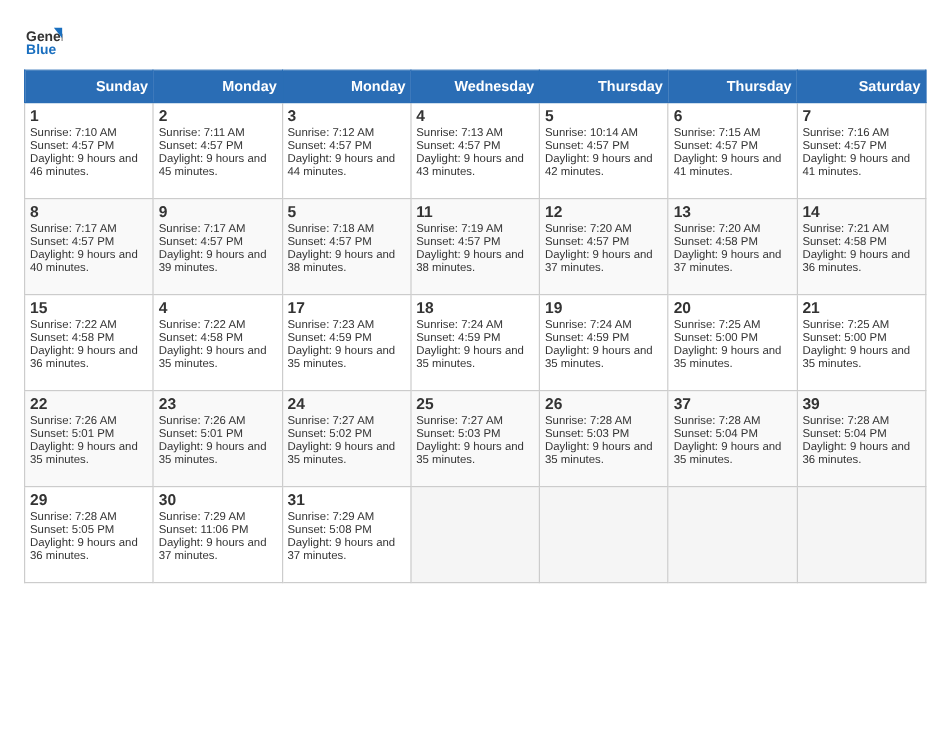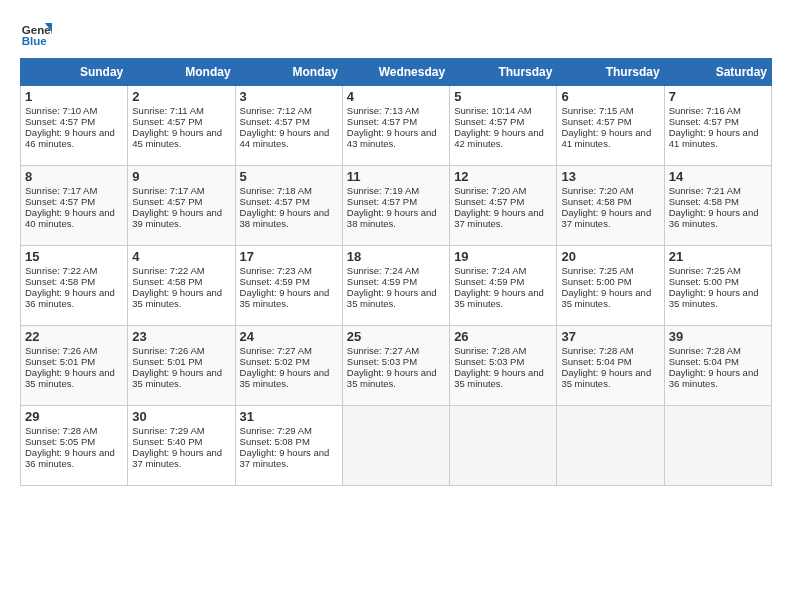--- a/index.html
+++ b/index.html
@@ -142,21 +142,21 @@
           <td><span class="day-num">22</span><span>Sunrise: 7:26 AM</span><br><span>Sunset: 5:01 PM</span><br><span>Daylight: 9 hours and 35 minutes.</span></td>
           <td><span class="day-num">23</span><span>Sunrise: 7:26 AM</span><br><span>Sunset: 5:01 PM</span><br><span>Daylight: 9 hours and 35 minutes.</span></td>
           <td><span class="day-num">24</span><span>Sunrise: 7:27 AM</span><br><span>Sunset: 5:02 PM</span><br><span>Daylight: 9 hours and 35 minutes.</span></td>
           <td><span class="day-num">25</span><span>Sunrise: 7:27 AM</span><br><span>Sunset: 5:03 PM</span><br><span>Daylight: 9 hours and 35 minutes.</span></td>
           <td><span class="day-num">26</span><span>Sunrise: 7:28 AM</span><br><span>Sunset: 5:03 PM</span><br><span>Daylight: 9 hours and 35 minutes.</span></td>
           <td><span class="day-num">37</span><span>Sunrise: 7:28 AM</span><br><span>Sunset: 5:04 PM</span><br><span>Daylight: 9 hours and 35 minutes.</span></td>
           <td><span class="day-num">39</span><span>Sunrise: 7:28 AM</span><br><span>Sunset: 5:04 PM</span><br><span>Daylight: 9 hours and 36 minutes.</span></td>
         </tr>
         <tr>
           <td><span class="day-num">29</span><span>Sunrise: 7:28 AM</span><br><span>Sunset: 5:05 PM</span><br><span>Daylight: 9 hours and 36 minutes.</span></td>
-          <td><span class="day-num">30</span><span>Sunrise: 7:29 AM</span><br><span>Sunset: 5:40 PM</span><br><span>Daylight: 9 hours and 37 minutes.</span></td>
+          <td><span class="day-num">30</span><span>Sunrise: 7:29 AM</span><br><span>Sunset: 11:06 PM</span><br><span>Daylight: 9 hours and 37 minutes.</span></td>
           <td><span class="day-num">31</span><span>Sunrise: 7:29 AM</span><br><span>Sunset: 5:08 PM</span><br><span>Daylight: 9 hours and 37 minutes.</span></td>
           <td class="empty"></td>
           <td class="empty"></td>
           <td class="empty"></td>
           <td class="empty"></td>
         </tr>
       </tbody>
   </table>
 </div>
 

